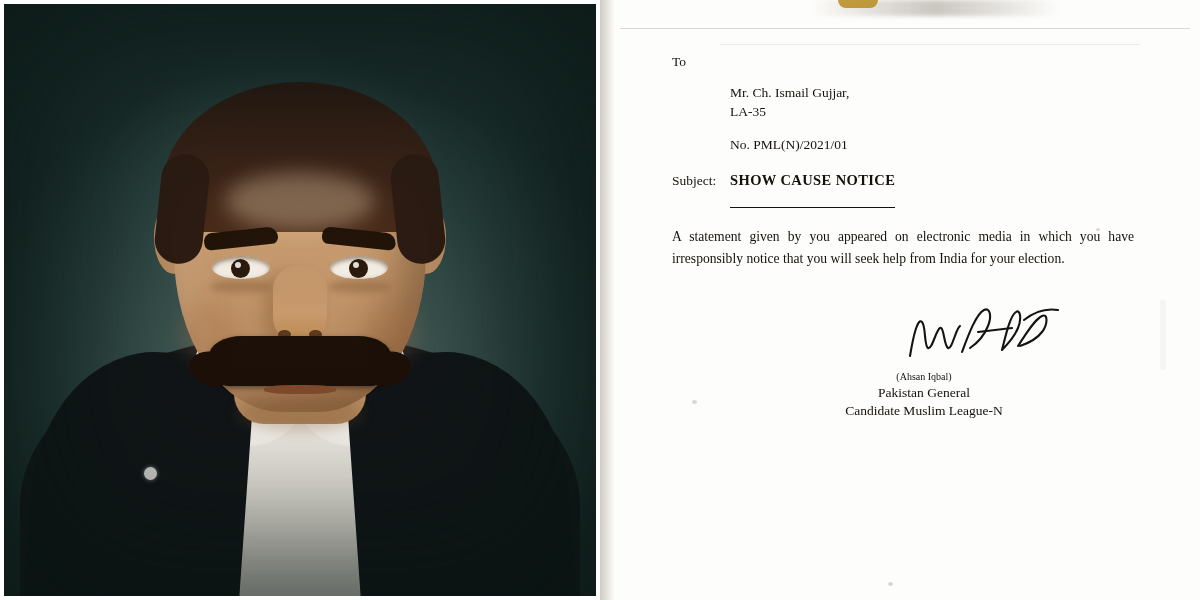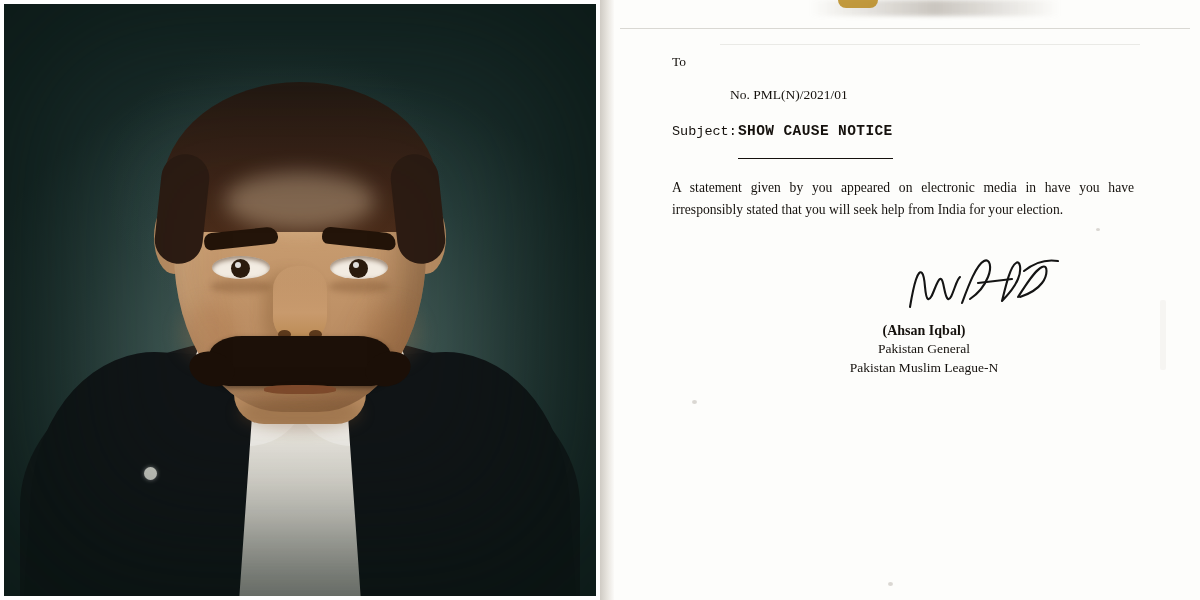--- a/index.html
+++ b/index.html
@@ -422,23 +422,22 @@
     line-height: 1.38;
   }
   .refblock {
     margin: 0 0 16px 58px;
     font-size: 13.5px;
     line-height: 1.38;
   }
   .subject-row {
     display: flex;
     align-items: baseline;
-    gap: 8px;
+    gap: 0;
     margin: 0 0 18px 0;
-    font-family: Liberation Mono, monospace;
   }
   .subject-label {
     width: 58px;
     font-size: 13.5px;
   }
   .subject-value {
     font-weight: bold;
     font-size: 14.5px;
     letter-spacing: 0.4px;
     border-bottom: 1.6px solid #15110d;
@@ -465,22 +464,22 @@
   .sign-block {
     position: absolute;
     right: 0;
     top: 60px;
     width: 420px;
     text-align: center;
     line-height: 1.38;
     font-size: 13.5px;
   }
   .sign-name {
-    font-weight: bold;
-    font-size: 14px;
+    font-weight: normal;
+    font-size: 10px;
   }
   .ghost-mark {
     position: absolute;
     background: rgba(170,164,156,0.35);
     border-radius: 2px;
   }
 </style>
 </head>
 <body>
 
@@ -547,47 +546,49 @@
     <div class="scan-speck" style="left:92px; top:400px; width:5px; height:4px;"></div>
     <div class="scan-speck" style="left:496px; top:228px; width:4px; height:3px;"></div>
     <div class="scan-speck" style="left:288px; top:582px; width:5px; height:4px;"></div>
     <div class="ghost-mark" style="left:560px; top:300px; width:6px; height:70px; opacity:.25;"></div>
 
     <div class="doc-body">
 
       <p class="to-label">To</p>
 
       <div class="addressee">
+        <div>Mr. Ch. Ismail Gujjar,</div>
+        <div>LA-35</div>
       </div>
 
       <div class="refblock">
         <div>No. PML(N)/2021/01</div>
       </div>
 
       <div class="subject-row">
         <span class="subject-label">Subject:</span>
         <span class="subject-value">SHOW CAUSE NOTICE</span>
       </div>
 
-      <p class="para">A statement given by you appeared on electronic media in have you have irresponsibly stated that you will seek help from India for your election.</p>
+      <p class="para">A statement given by you appeared on electronic media in which you have irresponsibly notice that you will seek help from India for your election.</p>
 
       <div class="sign-area">
         <svg class="signature" viewBox="0 0 160 62">
           <g fill="none" stroke="#141414" stroke-width="2.1" stroke-linecap="round" stroke-linejoin="round">
             <path d="M4 54 C8 30, 12 16, 16 20 C20 24, 18 44, 22 46 C26 48, 30 28, 34 26 C38 24, 38 44, 42 46 C46 48, 50 26, 54 24"></path>
             <path d="M56 50 C62 34, 70 12, 78 8 C84 5, 86 14, 82 24 C78 34, 70 42, 64 46"></path>
             <path d="M72 30 L106 26"></path>
             <path d="M96 48 C100 32, 104 14, 110 10 C114 7, 116 16, 112 26 C108 36, 100 44, 96 48"></path>
             <path d="M112 44 C120 32, 128 18, 136 14 C142 11, 142 22, 136 30 C130 38, 120 42, 114 44"></path>
             <path d="M118 18 C128 10, 140 6, 152 8"></path>
           </g>
         </svg>
         <div class="sign-block">
           <div class="sign-name">(Ahsan Iqbal)</div>
           <div>Pakistan General</div>
-          <div>Pakistan Muslim League-N</div>
+          <div>Candidate Muslim League-N</div>
         </div>
       </div>
 
     </div>
   </div>
 
 </div>
 
 </body></html>

